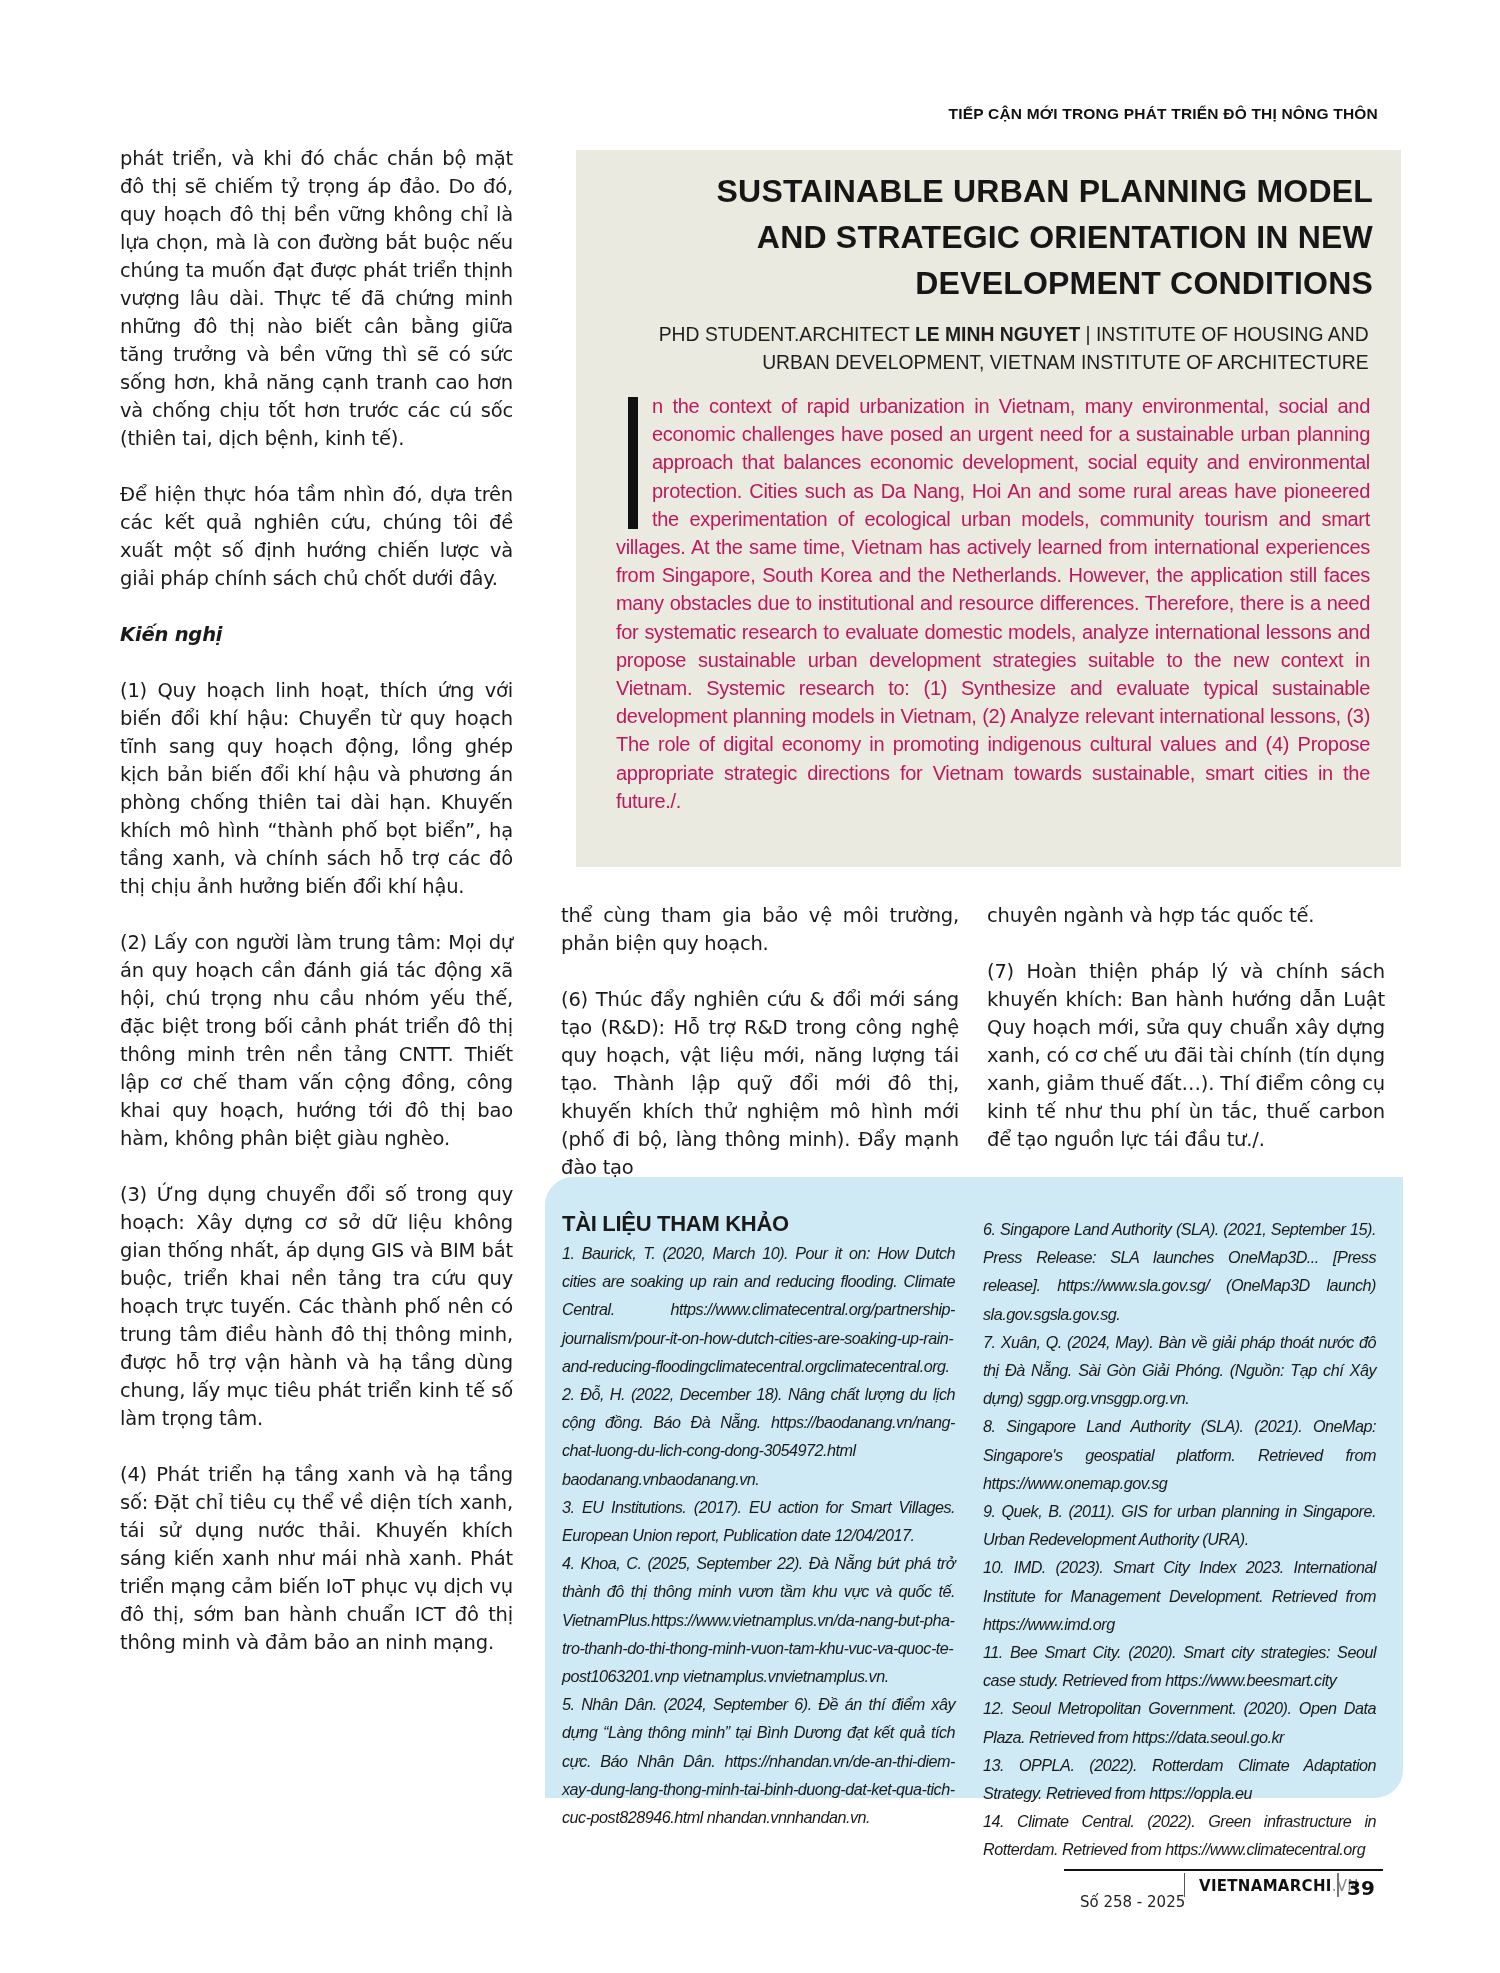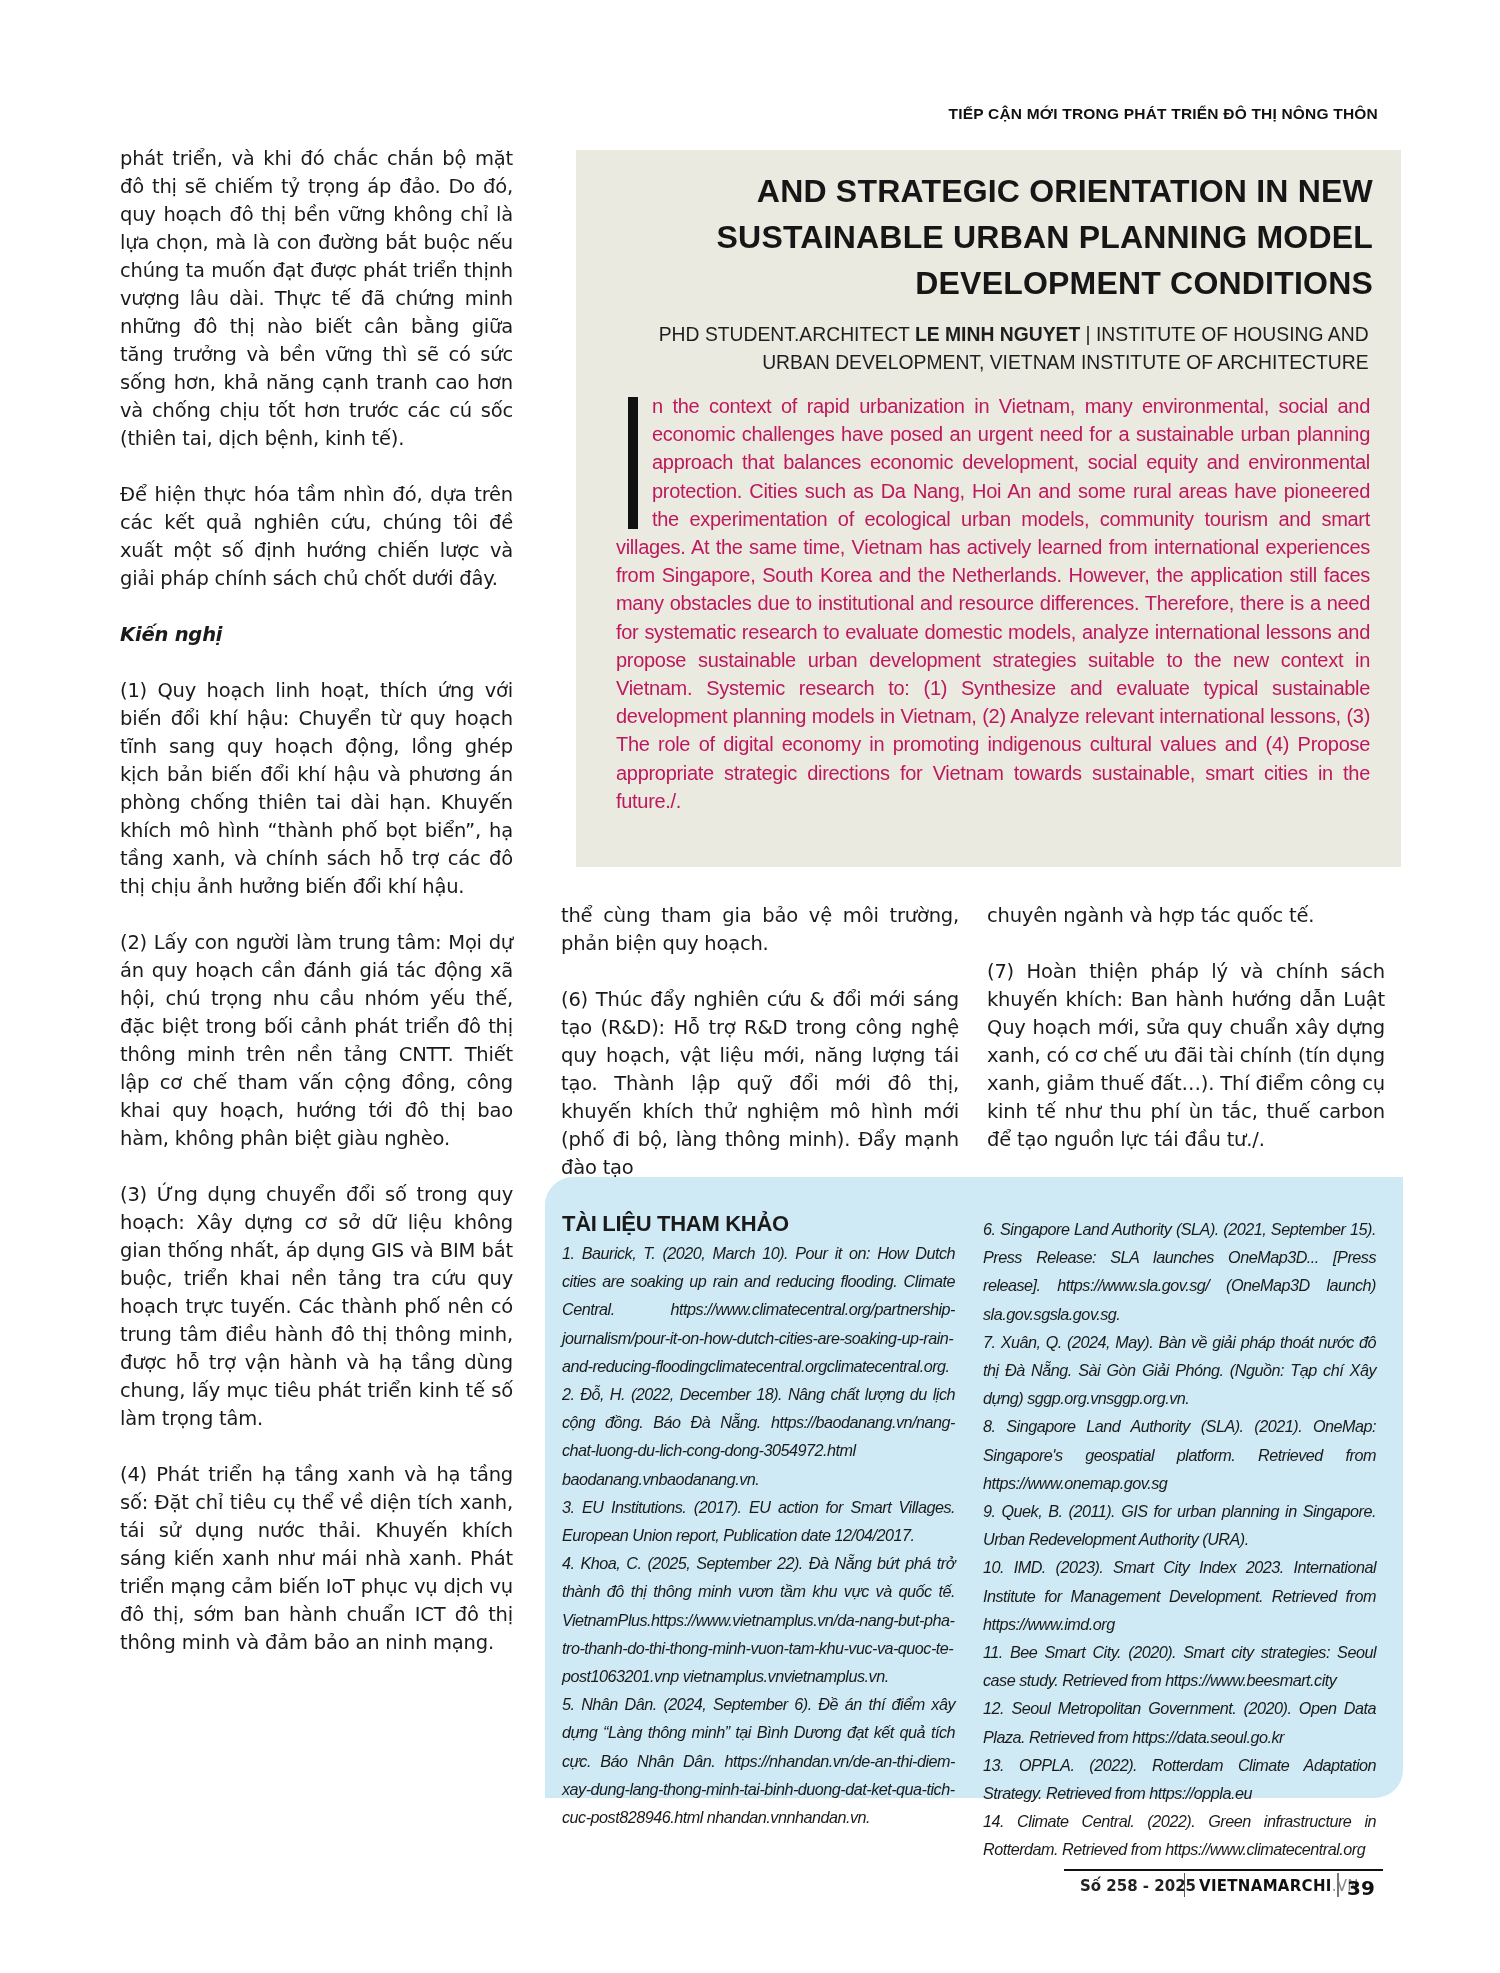--- a/index.html
+++ b/index.html
@@ -18,21 +18,21 @@
   .byline b { font-weight: bold; }
   .abstract-text { position: absolute; left: 40px; top: 242px; width: 754px; font-family: "Liberation Sans", sans-serif; font-size: 20px; line-height: 28.2px; text-align: justify; color: #be185d; letter-spacing: -0.3px; }
   .dropcap { float: left; width: 10px; height: 132px; background: #111; margin: 5px 14px 0 12px; }
   .refs-box { position: absolute; left: 545px; top: 1177px; width: 858px; height: 621px; background: #cfeaf5; border-top-left-radius: 28px; border-bottom-right-radius: 28px; }
   .refs-col { position: absolute; top: 8px; width: 393px; font-family: "Liberation Sans", sans-serif; font-style: italic; font-size: 16.2px; line-height: 28.2px; color: #1a1a1a; text-align: justify; letter-spacing: -0.5px; margin-top: 24px; }
   .refs-col.left { left: 17px; }
   .refs-col.right { left: 438px; top: 14px; }
   .refs-title { font-style: normal; font-weight: bold; font-size: 22px; line-height: 30px; letter-spacing: -0.3px; }
   .ref { word-break: break-word; }
   .footer { position: absolute; left: 1064px; top: 1869px; width: 319px; border-top: 2px solid #111; height: 30px; font-family: "DejaVu Sans", sans-serif; }
-  .footer-issue { position: absolute; left: 16px; top: 6px; font-size: 15px; font-weight: bold; color: #222; }
+  .footer-issue { position: absolute; left: 16px; top: 22px; font-size: 15px; font-weight: normal; color: #222; }
   .footer-sep1 { position: absolute; left: 120px; top: 2px; width: 1px; height: 24px; background: #555; }
   .footer-brand { position: absolute; left: 135px; top: 6px; font-size: 15px; font-weight: bold; color: #111; letter-spacing: 0.3px; }
   .footer-brand span { font-weight: normal; color: #888; }
   .footer-sep2 { position: absolute; left: 273px; top: 2px; width: 2px; height: 24px; background: #777; }
   .footer-page { position: absolute; left: 283px; top: 5px; font-size: 20px; font-weight: bold; color: #111; }
 </style>
 </head>
 <body>
 
 <div class="running-head">TIẾP CẬN MỚI TRONG PHÁT TRIỂN ĐÔ THỊ NÔNG THÔN</div>
@@ -42,22 +42,22 @@
   <p>Để hiện thực hóa tầm nhìn đó, dựa trên các kết quả nghiên cứu, chúng tôi đề xuất một số định hướng chiến lược và giải pháp chính sách chủ chốt dưới đây.</p>
   <p class="heading-italic">Kiến nghị</p>
   <p>(1) Quy hoạch linh hoạt, thích ứng với biến đổi khí hậu: Chuyển từ quy hoạch tĩnh sang quy hoạch động, lồng ghép kịch bản biến đổi khí hậu và phương án phòng chống thiên tai dài hạn. Khuyến khích mô hình “thành phố bọt biển”, hạ tầng xanh, và chính sách hỗ trợ các đô thị chịu ảnh hưởng biến đổi khí hậu.</p>
   <p>(2) Lấy con người làm trung tâm: Mọi dự án quy hoạch cần đánh giá tác động xã hội, chú trọng nhu cầu nhóm yếu thế, đặc biệt trong bối cảnh phát triển đô thị thông minh trên nền tảng CNTT. Thiết lập cơ chế tham vấn cộng đồng, công khai quy hoạch, hướng tới đô thị bao hàm, không phân biệt giàu nghèo.</p>
   <p>(3) Ứng dụng chuyển đổi số trong quy hoạch: Xây dựng cơ sở dữ liệu không gian thống nhất, áp dụng GIS và BIM bắt buộc, triển khai nền tảng tra cứu quy hoạch trực tuyến. Các thành phố nên có trung tâm điều hành đô thị thông minh, được hỗ trợ vận hành và hạ tầng dùng chung, lấy mục tiêu phát triển kinh tế số làm trọng tâm.</p>
   <p>(4) Phát triển hạ tầng xanh và hạ tầng số: Đặt chỉ tiêu cụ thể về diện tích xanh, tái sử dụng nước thải. Khuyến khích sáng kiến xanh như mái nhà xanh. Phát triển mạng cảm biến IoT phục vụ dịch vụ đô thị, sớm ban hành chuẩn ICT đô thị thông minh và đảm bảo an ninh mạng.</p>
 </div>
 
 <div class="abstract-box">
   <div class="title">
+    <div>SUSTAINABLE URBAN PLANNING MODEL</div>
     <div>AND STRATEGIC ORIENTATION IN NEW</div>
-    <div>SUSTAINABLE URBAN PLANNING MODEL</div>
     <div>DEVELOPMENT CONDITIONS</div>
   </div>
   <div class="byline">
     <div><span>PHD STUDENT.ARCHITECT </span><b>LE MINH NGUYET</b><span> | INSTITUTE OF HOUSING AND</span></div>
     <div>URBAN DEVELOPMENT, VIETNAM INSTITUTE OF ARCHITECTURE</div>
   </div>
   <div class="abstract-text">
     <span class="dropcap"></span>
     <span>n the context of rapid urbanization in Vietnam, many environmental, social and economic challenges have posed an urgent need for a sustainable urban planning approach that balances economic development, social equity and environmental protection. Cities such as Da Nang, Hoi An and some rural areas have pioneered the experimentation of ecological urban models, community tourism and smart villages. At the same time, Vietnam has actively learned from international experiences from Singapore, South Korea and the Netherlands. However, the application still faces many obstacles due to institutional and resource differences. Therefore, there is a need for systematic research to evaluate domestic models, analyze international lessons and propose sustainable urban development strategies suitable to the new context in Vietnam. Systemic research to: (1) Synthesize and evaluate typical sustainable development planning models in Vietnam, (2) Analyze relevant international lessons, (3) The role of digital economy in promoting indigenous cultural values and (4) Propose appropriate strategic directions for Vietnam towards sustainable, smart cities in the future./.</span>
   </div>

